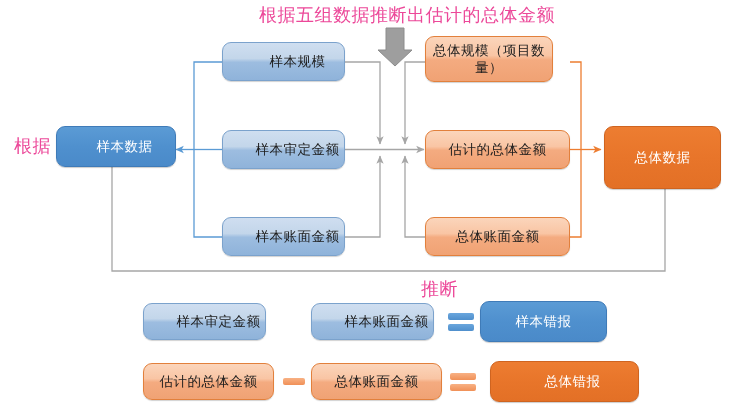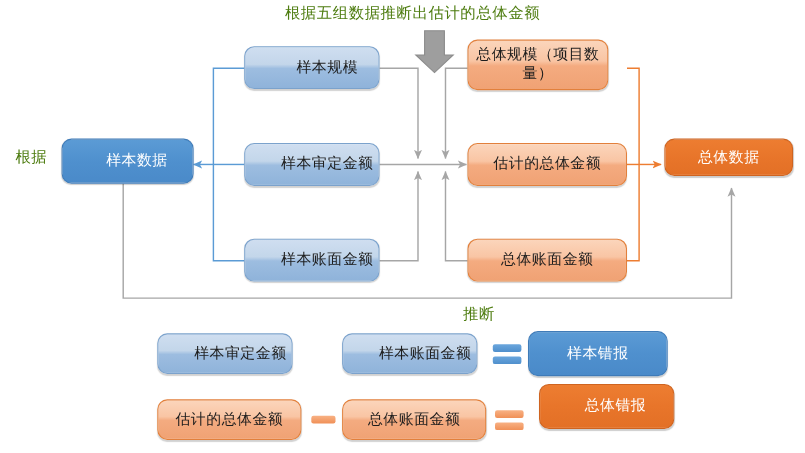--- a/index.html
+++ b/index.html
@@ -50,22 +50,22 @@
   
   .orange-solid{
     background:linear-gradient(to bottom,#ed7d31 0%,#e8752a 50%,#e37026 100%);
     border:1px solid #cf6420;
     color:#ffffff;
     box-shadow:0 1px 1px rgba(0,0,0,.2);
   }
 
   .caption{
     position:absolute;
-    font-size:14px;
-    color:#4d7c0f;
+    font-size:18px;
+    color:#ec4899;
     letter-spacing:.5px;
     white-space:nowrap;
   }
 
   .op{
     position:absolute;
     display:flex;flex-direction:column;justify-content:center;align-items:center;
     gap:4px;
   }
   .op .bar{display:block;border-radius:2px;}
@@ -139,21 +139,21 @@
   <div class="node blue-light" style="left:222px;top:130px;width:123px;height:39px;">样本审定金额</div>
 
   <div class="node blue-light" style="left:222px;top:217px;width:123px;height:39px;">样本账面金额</div>
 
   <div class="node orange-light" style="left:425px;top:36px;width:128px;height:46px;">总体规模（项目数量）</div>
 
   <div class="node orange-light" style="left:425px;top:130px;width:145px;height:39px;">估计的总体金额</div>
 
   <div class="node orange-light" style="left:425px;top:217px;width:145px;height:39px;">总体账面金额</div>
 
-  <div class="node orange-solid" style="left:604px;top:126px;width:117px;height:34px;">总体数据</div>
+  <div class="node orange-solid" style="left:604px;top:126px;width:117px;height:63px;">总体数据</div>
 
   <div class="node blue-light" style="left:143px;top:303px;width:123px;height:37px;">样本审定金额</div>
 
   <div class="op op-minus-blue" style="left:277px;top:303px;width:32px;height:37px;opacity:0;">
     <span class="bar"></span>
   </div>
 
   <div class="node blue-light" style="left:311px;top:303px;width:123px;height:37px;">样本账面金额</div>
 
   <div class="op op-eq-blue" style="left:445px;top:303px;width:32px;height:37px;">
@@ -169,15 +169,15 @@
     <span class="bar"></span>
   </div>
 
   <div class="node orange-light" style="left:311px;top:363px;width:131px;height:37px;">总体账面金额</div>
 
   <div class="op op-eq-orange" style="left:447px;top:363px;width:32px;height:37px;">
     <span class="bar"></span>
     <span class="bar"></span>
   </div>
 
-  <div class="node orange-solid" style="left:490px;top:349px;width:123px;height:41px;padding-left:20px;">总体错报</div>
+  <div class="node orange-solid" style="left:490px;top:361px;width:149px;height:41px;padding-left:20px;">总体错报</div>
 
 </div>
 
 </body></html>

